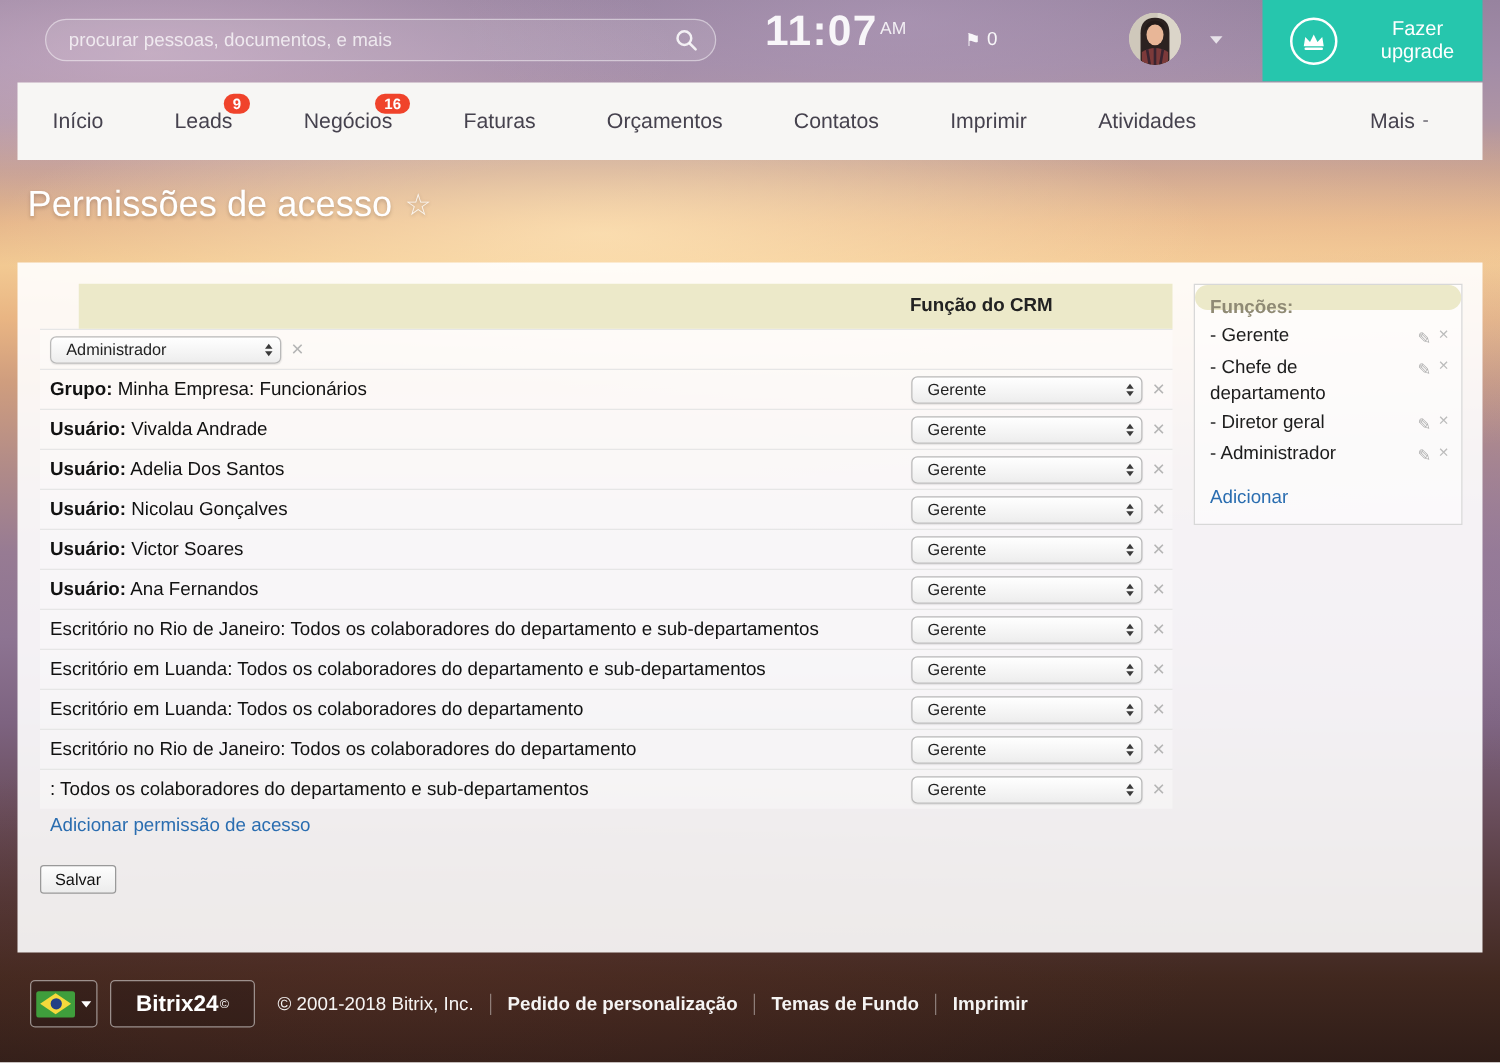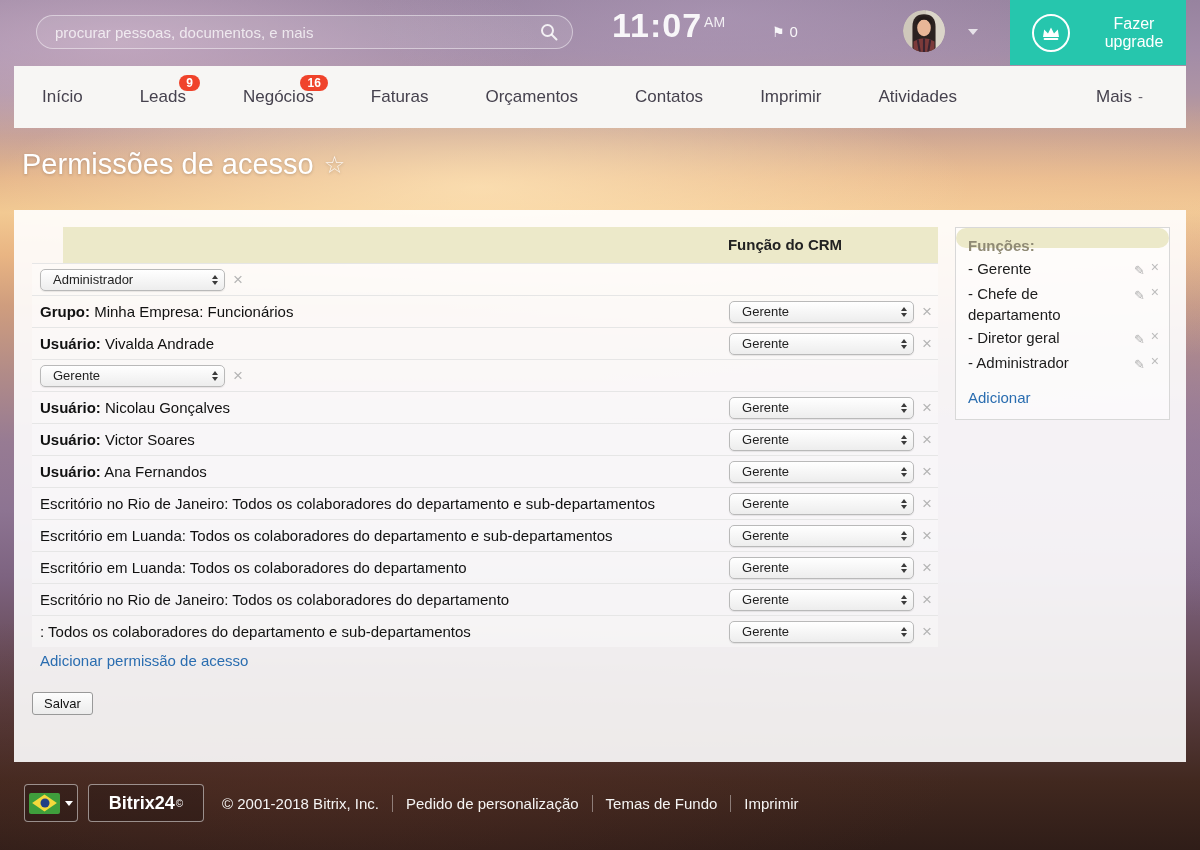--- a/index.html
+++ b/index.html
@@ -123,21 +123,21 @@
   .brand-btn {
     margin-left:10px; width:116px; height:38px; border:1px solid rgba(255,255,255,0.5); border-radius:4px;
     background:rgba(25,15,15,0.3); color:#fff; font-size:18px; font-weight:bold;
     display:flex; align-items:center; justify-content:center; cursor:pointer;
     font-family:"Liberation Sans", sans-serif;
   }
   .brand-btn sup { font-size:10px; font-weight:normal; margin-left:1px; }
   .copyright { margin-left:18px; color:rgba(255,255,255,0.95); font-size:15px; }
   .footer-sep { width:1px; height:17px; background:rgba(255,255,255,0.4); margin:0 13px; }
   .footer-links { display:flex; align-items:center; }
-  .footer-link-wrap { display:flex; align-items:center; }
+  .footer-link-wrap { display:flex; align-items:center;font-weight:bold; }
   .footer-link { color:rgba(255,255,255,0.95); font-size:15px; text-decoration:none; }
 </style>
 </head>
 <body>
 
 <div class="screen">
 
   <div class="topbar">
     <div class="search-box">
       <input type="text" placeholder="procurar pessoas, documentos, e mais" style="">
@@ -277,20 +277,21 @@
               <span>Gerente</span>
               <span class="stepper">
                 <span class="tri-up"></span>
                 <span class="tri-down"></span>
               </span>
             </div>
             <span class="row-delete">×</span>
           </div>
 
           <div class="perm-row">
+            <div class="perm-row-label"><b>Usuário:</b><span> Adelia Dos Santos</span></div>
             <div class="role-select">
               <span>Gerente</span>
               <span class="stepper">
                 <span class="tri-up"></span>
                 <span class="tri-down"></span>
               </span>
             </div>
             <span class="row-delete">×</span>
           </div>
 

